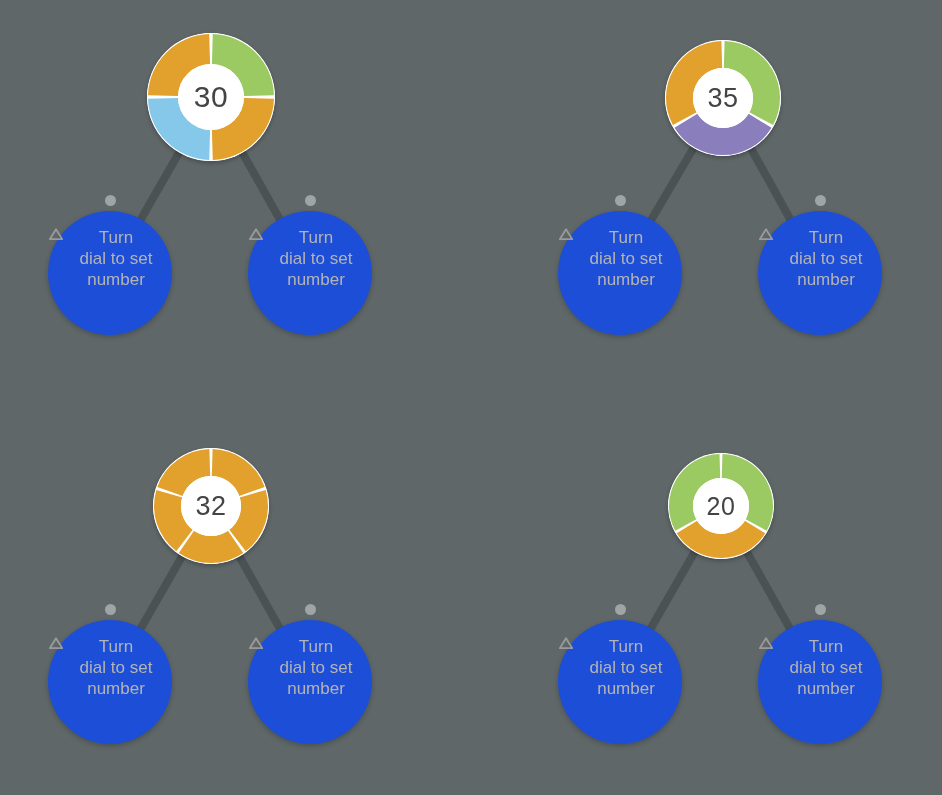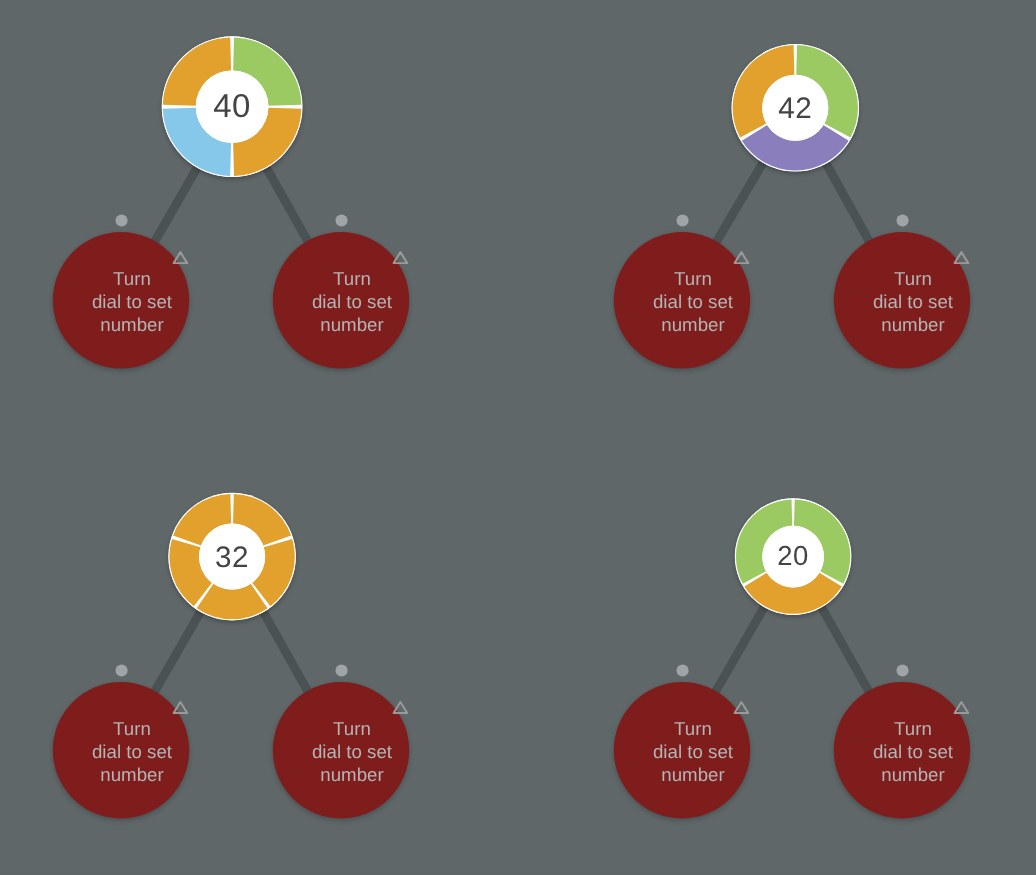--- a/index.html
+++ b/index.html
@@ -66,25 +66,25 @@
     line-height: 1;
     letter-spacing: 0.5px;
   }
 
   
   .leaf {
     position: absolute;
     width: 124px;
     height: 124px;
     border-radius: 50%;
-    background: #7f1d1d;
+    background: #1d4ed8;
     box-shadow: 0 2px 5px rgba(0,0,0,0.22);
     display: flex;
-    flex-direction: column;
-    align-items: flex-end;
+    flex-direction: row;
+    align-items: flex-start;
     justify-content: flex-start;
     padding-top: 16px;
     box-sizing: border-box;
   }
   .leaf-tri {
     width: 16px;
     height: 14px;
     display: block;
     margin-bottom: 2px;
   }
@@ -123,21 +123,21 @@
         <line x1="240.41567437795354" y1="149.29453222747296" x2="281.56484810131155" y2="222.44861884677613" class="edge-line"></line>
       </svg>
       <div class="dial" style="width: 128px; height: 128px; left: 147px; top: 33px;">
         <svg width="128" height="128" viewBox="0 0 128 128">
           <circle cx="64" cy="64" r="64" fill="#ffffff"></circle>
           <path d="M 65.75906323958483 1.0245627524576761 A 63 63 0 0 1 126.97543724754232 62.24093676041517 L 96.98713379633169 63.07858592212223 A 33 33 0 0 0 64.92141407787777 31.01286620366831 Z" fill="#9bca63"></path>
           <path d="M 126.97543724754232 65.75906323958483 A 63 63 0 0 1 65.75906323958483 126.97543724754232 L 64.92141407787777 96.98713379633169 A 33 33 0 0 0 96.98713379633169 64.92141407787777 Z" fill="#e2a02d"></path>
           <path d="M 62.240936760415174 126.97543724754232 A 63 63 0 0 1 1.0245627524576761 65.7590632395849 L 31.01286620366831 64.92141407787781 A 33 33 0 0 0 63.07858592212224 96.98713379633169 Z" fill="#86c8ea"></path>
           <path d="M 1.0245627524576761 62.24093676041517 A 63 63 0 0 1 62.240936760415146 1.0245627524576761 L 63.07858592212222 31.01286620366831 A 33 33 0 0 0 31.01286620366831 63.07858592212223 Z" fill="#e2a02d"></path>
         </svg>
-        <div class="dial-hub" style="width: 66px; height: 66px; left: 31px; top: 31px; font-size: 30px;">40</div>
+        <div class="dial-hub" style="width: 66px; height: 66px; left: 31px; top: 31px; font-size: 30px;">30</div>
       </div>
       <div class="leaf-wrap" style="left: 48px; top: 211px;">
         <div class="leaf-dot"></div>
         <div class="leaf">
           <span class="leaf-tri">
             <svg width="16" height="14" viewBox="0 0 16 14">
               <path d="M8 2.2 L14.2 12.2 L1.8 12.2 Z" fill="none" stroke="#9a9a9a" stroke-width="1.8" stroke-linejoin="round"></path>
             </svg>
           </span>
           <div class="leaf-label">Turn
@@ -164,21 +164,21 @@
         <line x1="224.60929243447697" y1="144.53760994142266" x2="178.4196488666729" y2="223.01515969254604" class="edge-line"></line>
         <line x1="278.17887634083064" y1="145.22993154273567" x2="320.88194763392266" y2="222.27155500965426" class="edge-line"></line>
       </svg>
       <div class="dial" style="width: 116px; height: 116px; left: 194px; top: 40px;">
         <svg width="116" height="116" viewBox="0 0 116 116">
           <circle cx="58" cy="58" r="58" fill="#ffffff"></circle>
           <path d="M 59.59153340724342 1.0222234426998043 A 57 57 0 0 1 108.13996865339715 85.1105799170057 L 84.3894571859985 72.26872627210827 A 30 30 0 0 0 58.83764916170706 28.01169654878937 Z" fill="#9bca63"></path>
           <path d="M 106.54843524615372 87.86719664029451 A 57 57 0 0 1 9.451564753846284 87.86719664029451 L 32.44819197570857 73.71957717910237 A 30 30 0 0 0 83.55180802429143 73.71957717910237 Z" fill="#8a7ebd"></path>
           <path d="M 7.860031346602867 85.11057991700571 A 57 57 0 0 1 56.40846659275656 1.0222234426998043 L 57.16235083829293 28.01169654878937 A 30 30 0 0 0 31.61054281400151 72.26872627210827 Z" fill="#e2a02d"></path>
         </svg>
-        <div class="dial-hub" style="width: 60px; height: 60px; left: 28px; top: 28px; font-size: 27px;">42</div>
+        <div class="dial-hub" style="width: 60px; height: 60px; left: 28px; top: 28px; font-size: 27px;">35</div>
       </div>
       <div class="leaf-wrap" style="left: 87px; top: 211px;">
         <div class="leaf-dot"></div>
         <div class="leaf">
           <span class="leaf-tri">
             <svg width="16" height="14" viewBox="0 0 16 14">
               <path d="M8 2.2 L14.2 12.2 L1.8 12.2 Z" fill="none" stroke="#9a9a9a" stroke-width="1.8" stroke-linejoin="round"></path>
             </svg>
           </span>
           <div class="leaf-label">Turn

